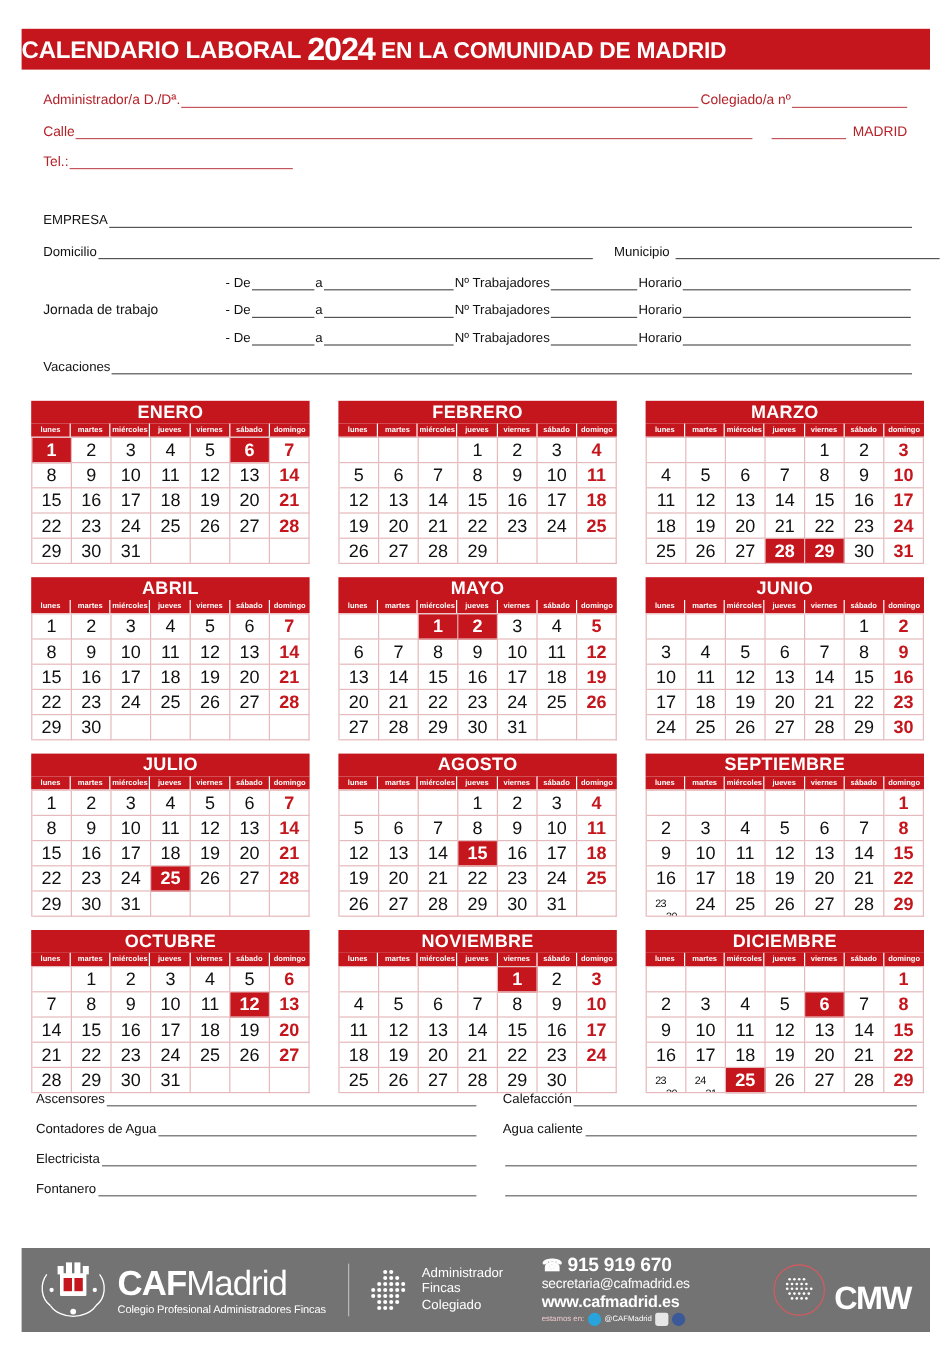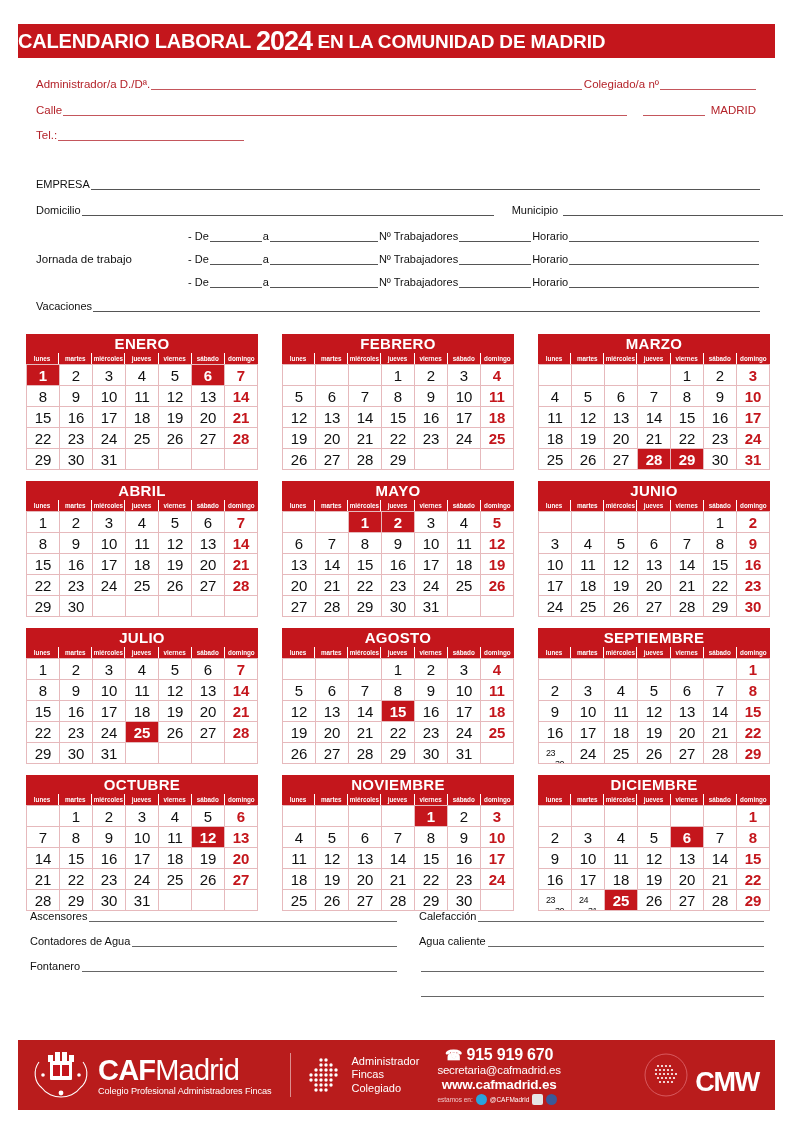--- a/index.html
+++ b/index.html
@@ -119,33 +119,33 @@
   .phones-col { width: 367px; }
   .prow { display: flex; align-items: flex-end; height: 15px; margin-bottom: 10px; }
   .plabel { white-space: nowrap; font-size: 11px; color: #111; line-height: 13px; }
   .pline { flex: 1; border-bottom: 1px solid #666; height: 11px; margin: 0 0 1px 2px; }
   .phones-col.right .prow { padding-left: 22px; }
 
   
   .footer {
     position: absolute; left: 18px; top: 1040px;
     width: 757px; height: 70px;
-    background: #b91c1c;
+    background: #737373;
     display: flex; align-items: center;
   }
   .crest { width: 62px; height: 54px; margin-left: 12px; flex: none; position: relative; }
   .caf-block { margin-left: 6px; }
   .caf-name { font-size: 29px; font-weight: bold; color: #fff; line-height: 30px; letter-spacing: -0.8px; }
   .caf-name .thin { font-weight: normal; }
   .caf-sub { font-size: 9.2px; color: #fff; letter-spacing: -0.1px; margin-top: 1px; }
   .fdiv { width: 1px; height: 44px; background: rgba(255,255,255,.5); margin: 0 14px 0 18px; }
   .admin-logo { display: flex; align-items: center; }
   .dotcross { width: 38px; height: 38px; flex: none; }
   .admin-lines { margin-left: 9px; color: #fff; font-size: 11px; line-height: 13.5px; }
-  .contact { margin-left: 18px; color: #fff; text-align: center; }
+  .contact { margin-left: 32px; color: #fff; }
   .c-tel { font-size: 16px; font-weight: bold; letter-spacing: -0.2px; line-height: 18px; }
   .c-tel .phglyph { font-size: 14px; }
   .c-mail { font-size: 11.5px; line-height: 13px; letter-spacing: -0.2px; }
   .c-web { font-size: 13.5px; font-weight: bold; line-height: 15px; letter-spacing: -0.2px; }
   .c-social { display: flex; align-items: center; margin-top: 2px; gap: 3px; }
   .c-social .est { font-size: 6.5px; color: #f0c9cb; }
   .c-social .handle { font-size: 6.5px; color: #fff; }
   .sicon { width: 11px; height: 11px; border-radius: 2px; display: inline-block; }
   .sicon.tw { background: #29a3dc; border-radius: 50%; }
   .sicon.yt { background: #e6e6e6; }
@@ -835,20 +835,24 @@
 
 <div class="phones">
   <div class="phones-cols">
     <div class="phones-col left">
       <div class="prow">
         <span class="plabel">Ascensores</span>
         <span class="pline"></span>
       </div>
       <div class="prow">
         <span class="plabel">Contadores de Agua</span>
+        <span class="pline"></span>
+      </div>
+      <div class="prow">
+        <span class="plabel">Electricista</span>
         <span class="pline"></span>
       </div>
       <div class="prow">
         <span class="plabel">Fontanero</span>
         <span class="pline"></span>
       </div>
     </div>
     <div class="phones-col right">
       <div class="prow">
         <span class="plabel">Calefacción</span>

